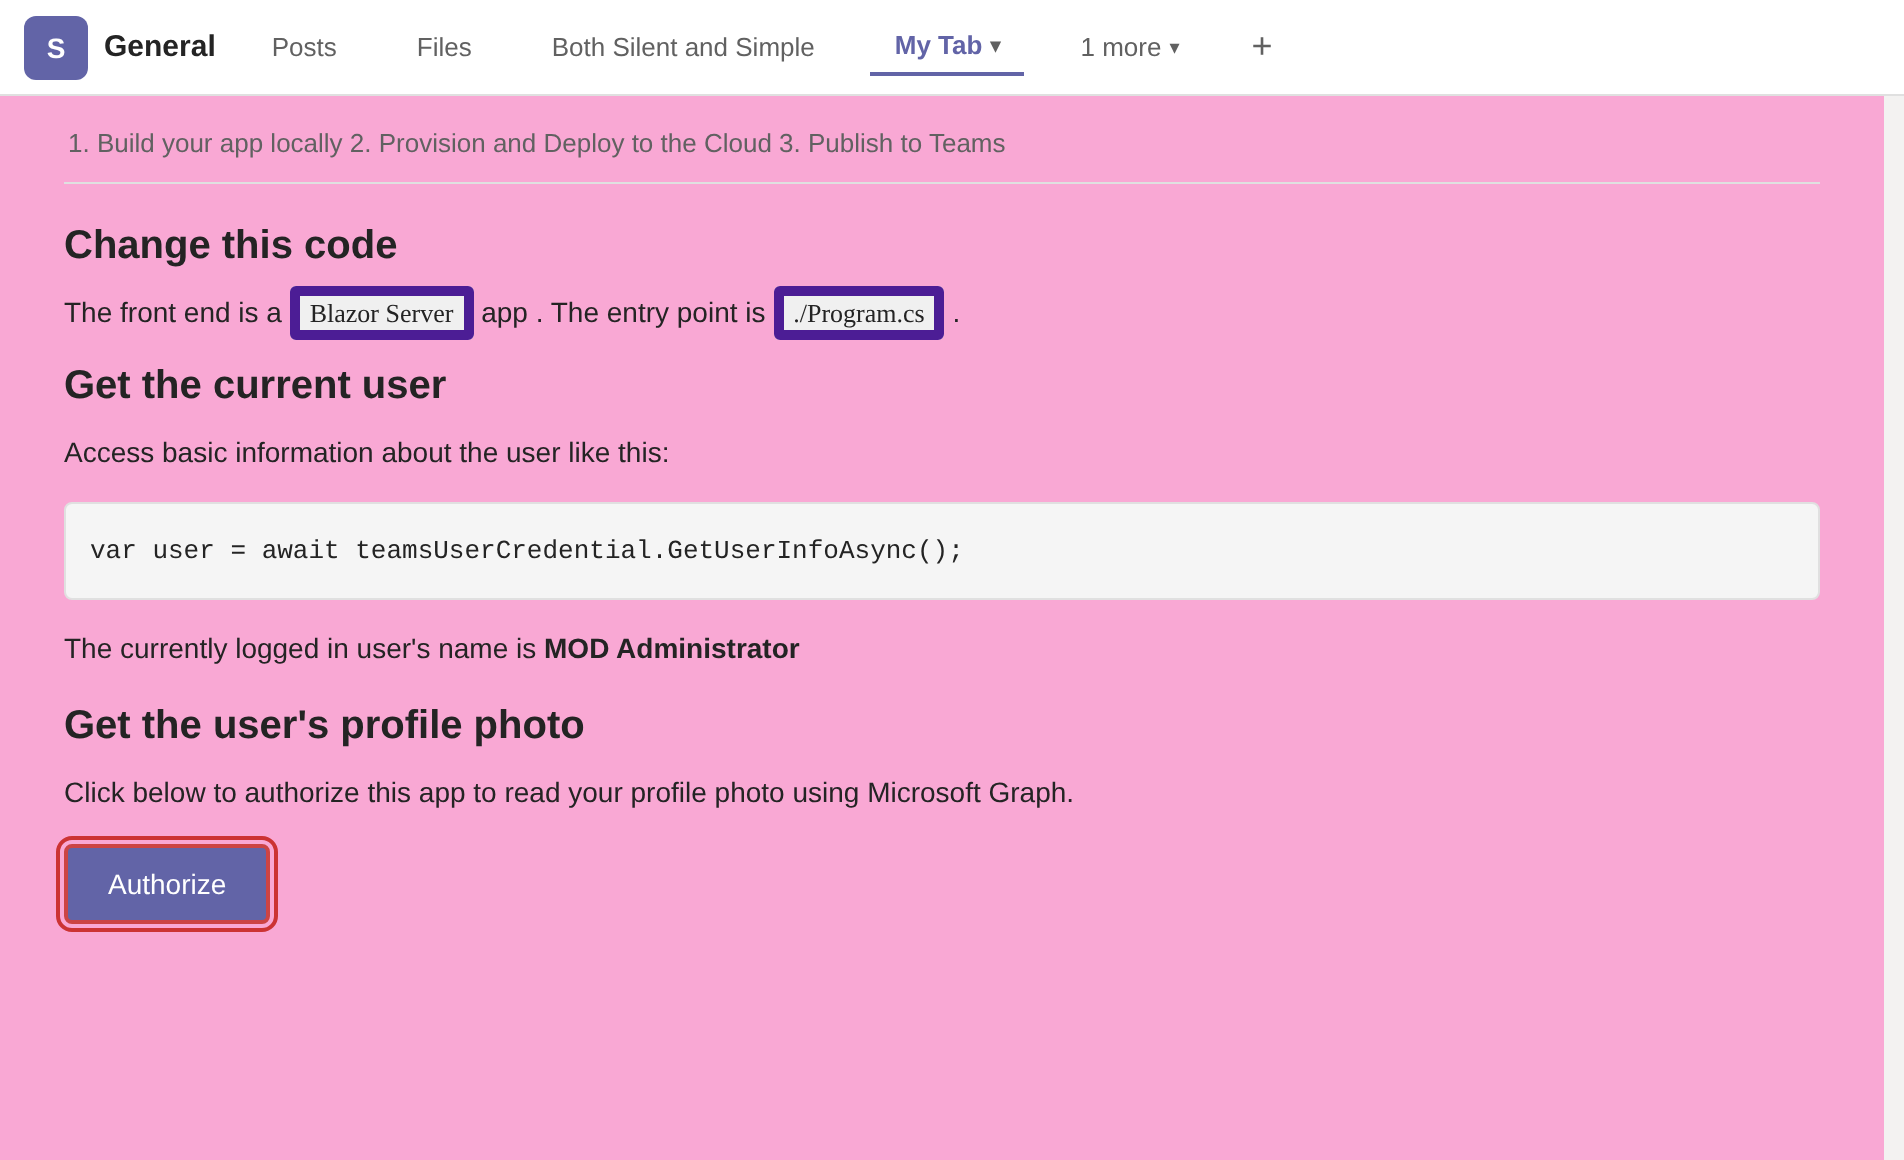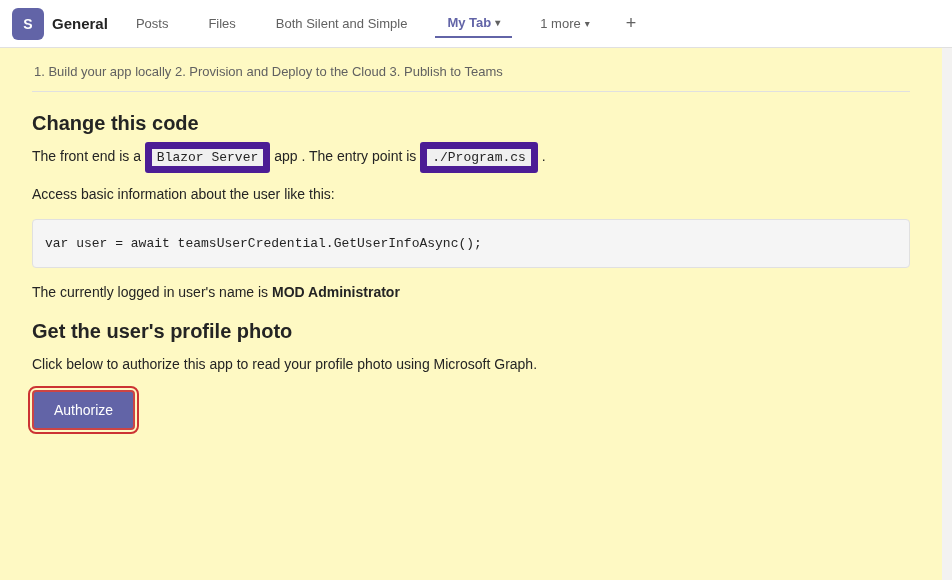--- a/index.html
+++ b/index.html
@@ -123,21 +123,21 @@
 
     
     .main-content {
       flex: 1;
       overflow-y: auto;
       background: #f3f2f1;
       display: flex;
     }
 
     .content-panel {
-      background: #fef9c3;
+      background: #f9a8d4;
       flex: 1;
       padding: 16px 32px 32px 32px;
       overflow-y: auto;
     }
 
     
     .steps-bar {
       font-size: 13px;
       color: #616161;
       margin-bottom: 20px;
@@ -159,24 +159,24 @@
 
     .section-text {
       font-size: 14px;
       color: #242424;
       line-height: 1.6;
       margin-bottom: 14px;
     }
 
     code.inline {
       background: #f0f0f0;
-      border: 7px solid #4c1d95;
+      border: 5px solid #4c1d95;
       border-radius: 3px;
       padding: 1px 5px;
-      font-family: Liberation Mono, monospace;
+      font-family: Liberation Serif, serif;
       font-size: 13px;
       color: #242424;
     }
 
     .code-block {
       background: #f5f5f5;
       border: 1px solid #e0e0e0;
       border-radius: 4px;
       padding: 16px 12px;
       font-family: 'Consolas', 'Courier New', monospace;
@@ -258,20 +258,21 @@
     <h2 class="section-title">Change this code</h2>
     <p class="section-text">
       <span>The front end is a</span>
       <code class="inline">Blazor Server</code>
       <span>app . The entry point is</span>
       <code class="inline">./Program.cs</code>
       <span>.</span>
     </p>
 
     
+    <h2 class="section-title">Get the current user</h2>
     <p class="section-text">Access basic information about the user like this:</p>
 
     <div class="code-block">
       <span>var user = await teamsUserCredential.GetUserInfoAsync();</span>
     </div>
 
     <p class="user-info-text">
       <span>The currently logged in user's name is</span>
       <strong>MOD Administrator</strong>
     </p>

